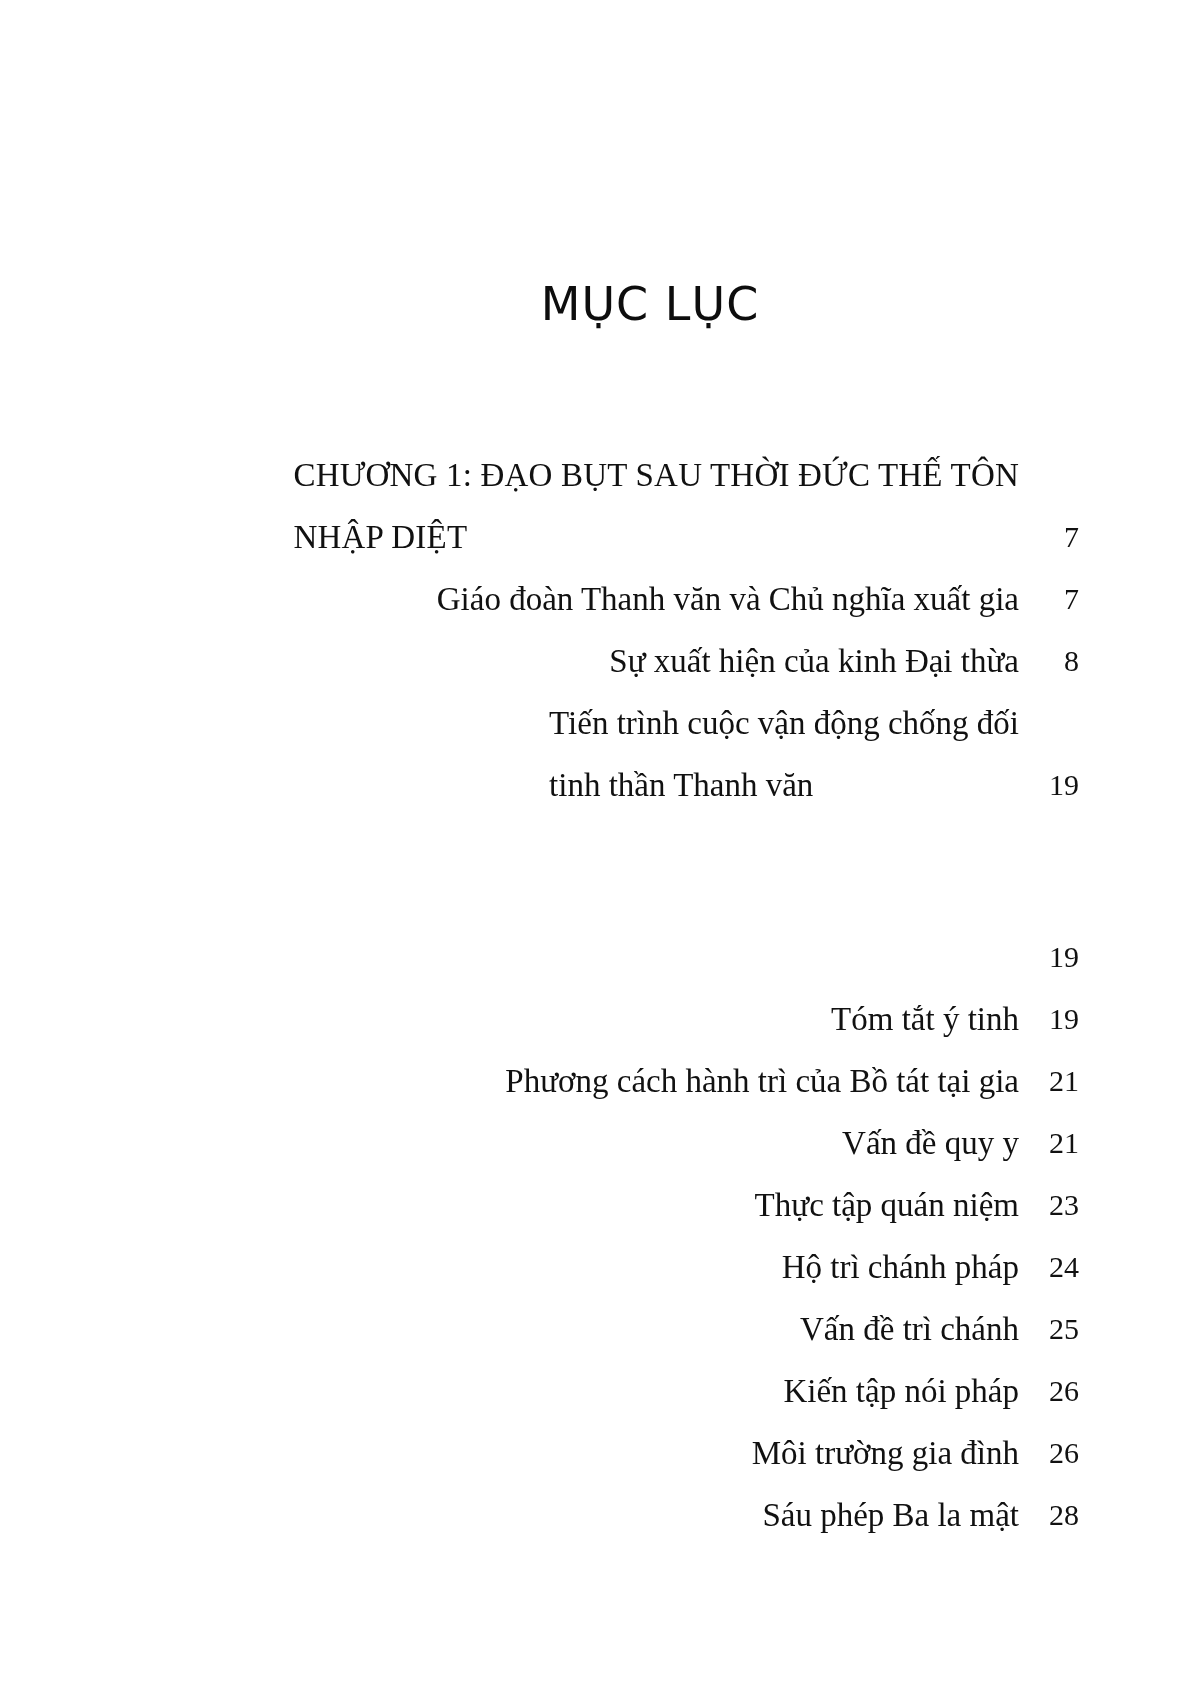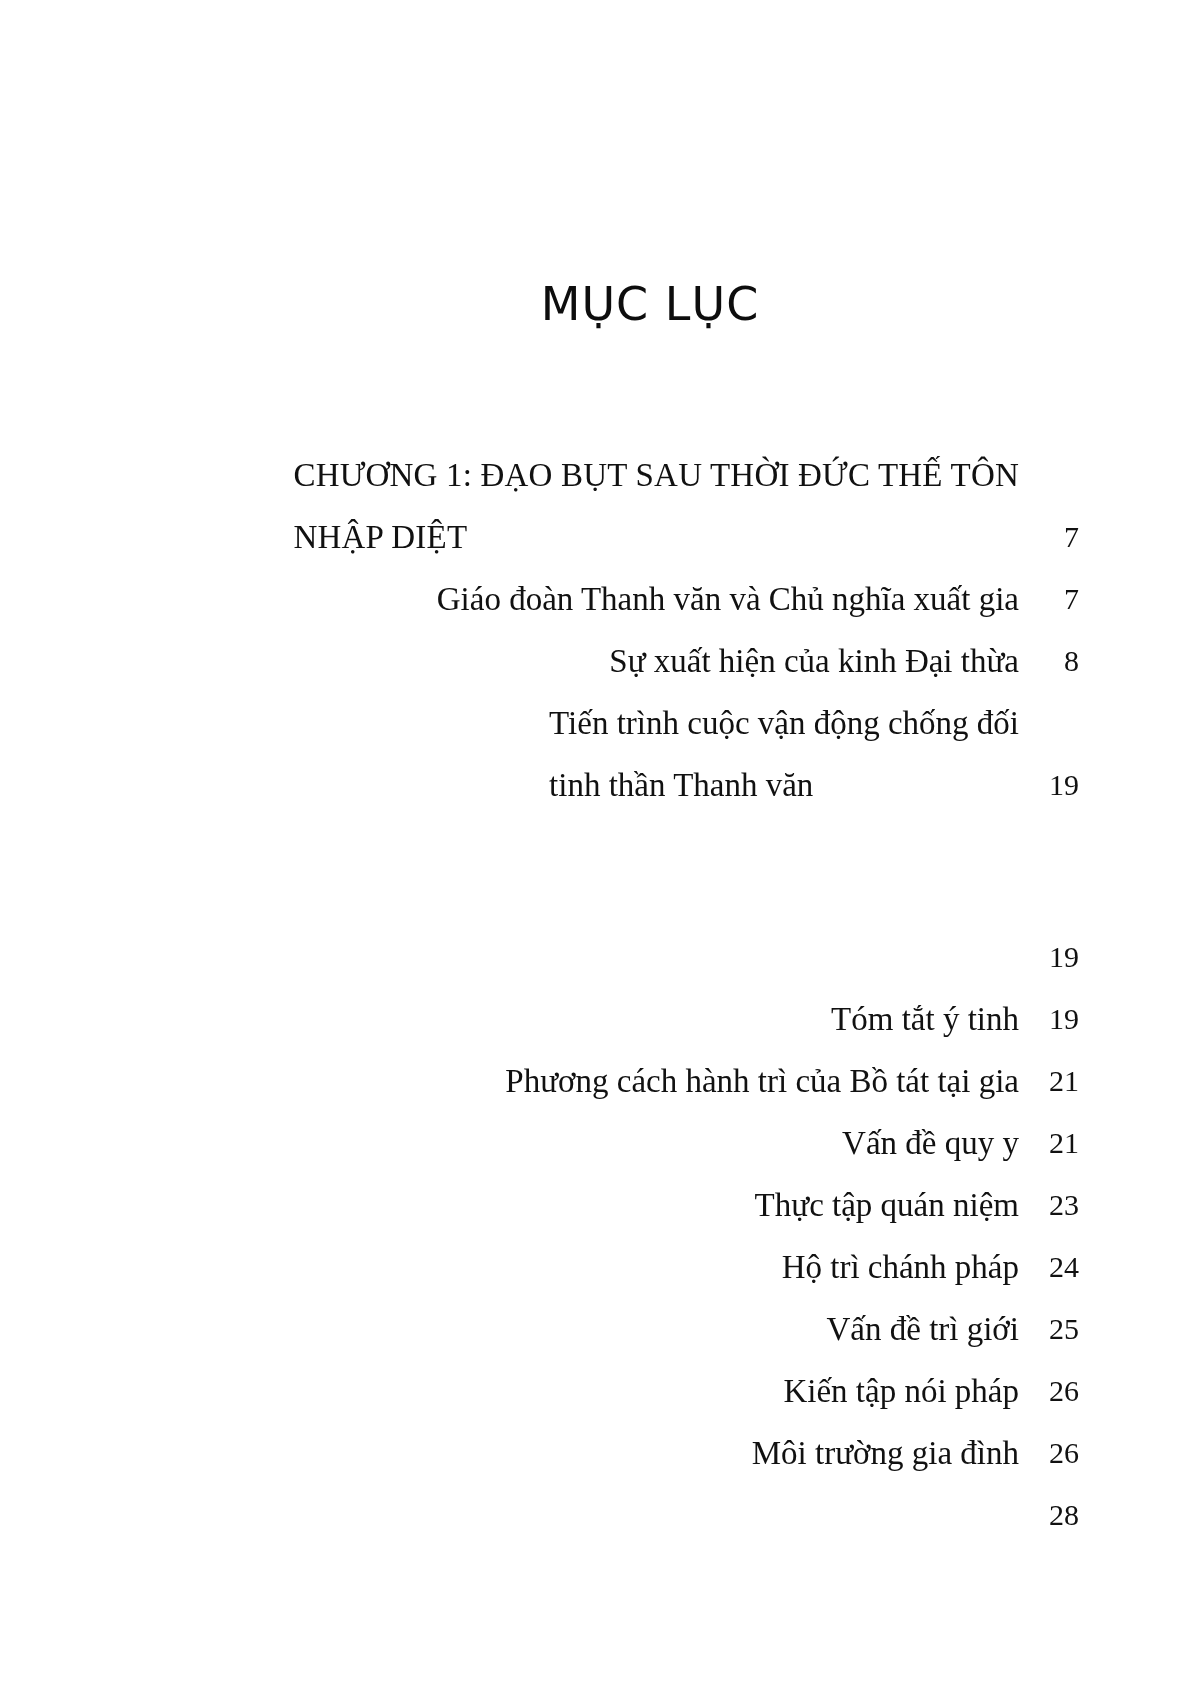--- a/index.html
+++ b/index.html
@@ -111,27 +111,28 @@
   </div>
   <div class="toc-row sub">
     <span class="label">Thực tập quán niệm</span>
     <span class="page">23</span>
   </div>
   <div class="toc-row sub">
     <span class="label">Hộ trì chánh pháp</span>
     <span class="page">24</span>
   </div>
   <div class="toc-row sub">
-    <span class="label">Vấn đề trì giới</span>
+    <span class="label">Vấn đề trì chánh</span>
     <span class="page">25</span>
   </div>
   <div class="toc-row sub">
     <span class="label">Kiến tập nói pháp</span>
     <span class="page">26</span>
   </div>
   <div class="toc-row sub">
     <span class="label">Môi trường gia đình</span>
     <span class="page">26</span>
   </div>
   <div class="toc-row sub">
+    <span class="label">Sáu phép Ba la mật</span>
     <span class="page">28</span>
   </div>
 </div>
 
 </body></html>

